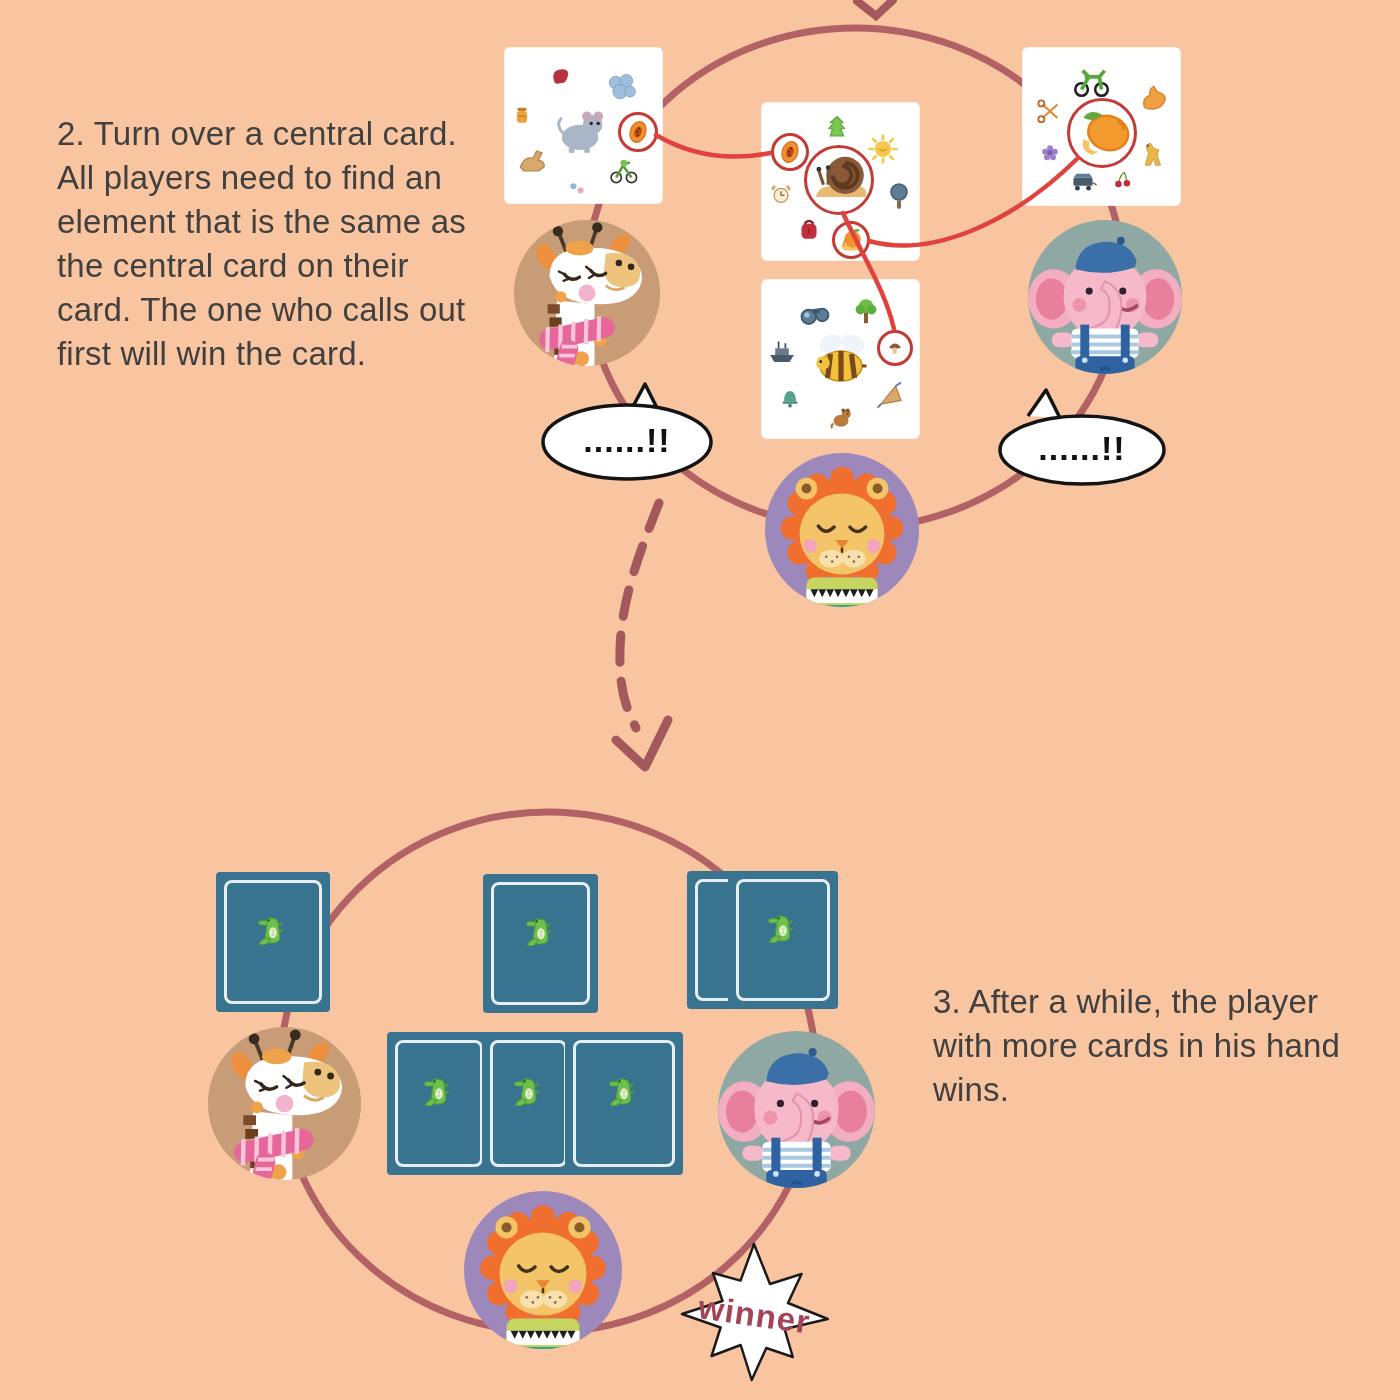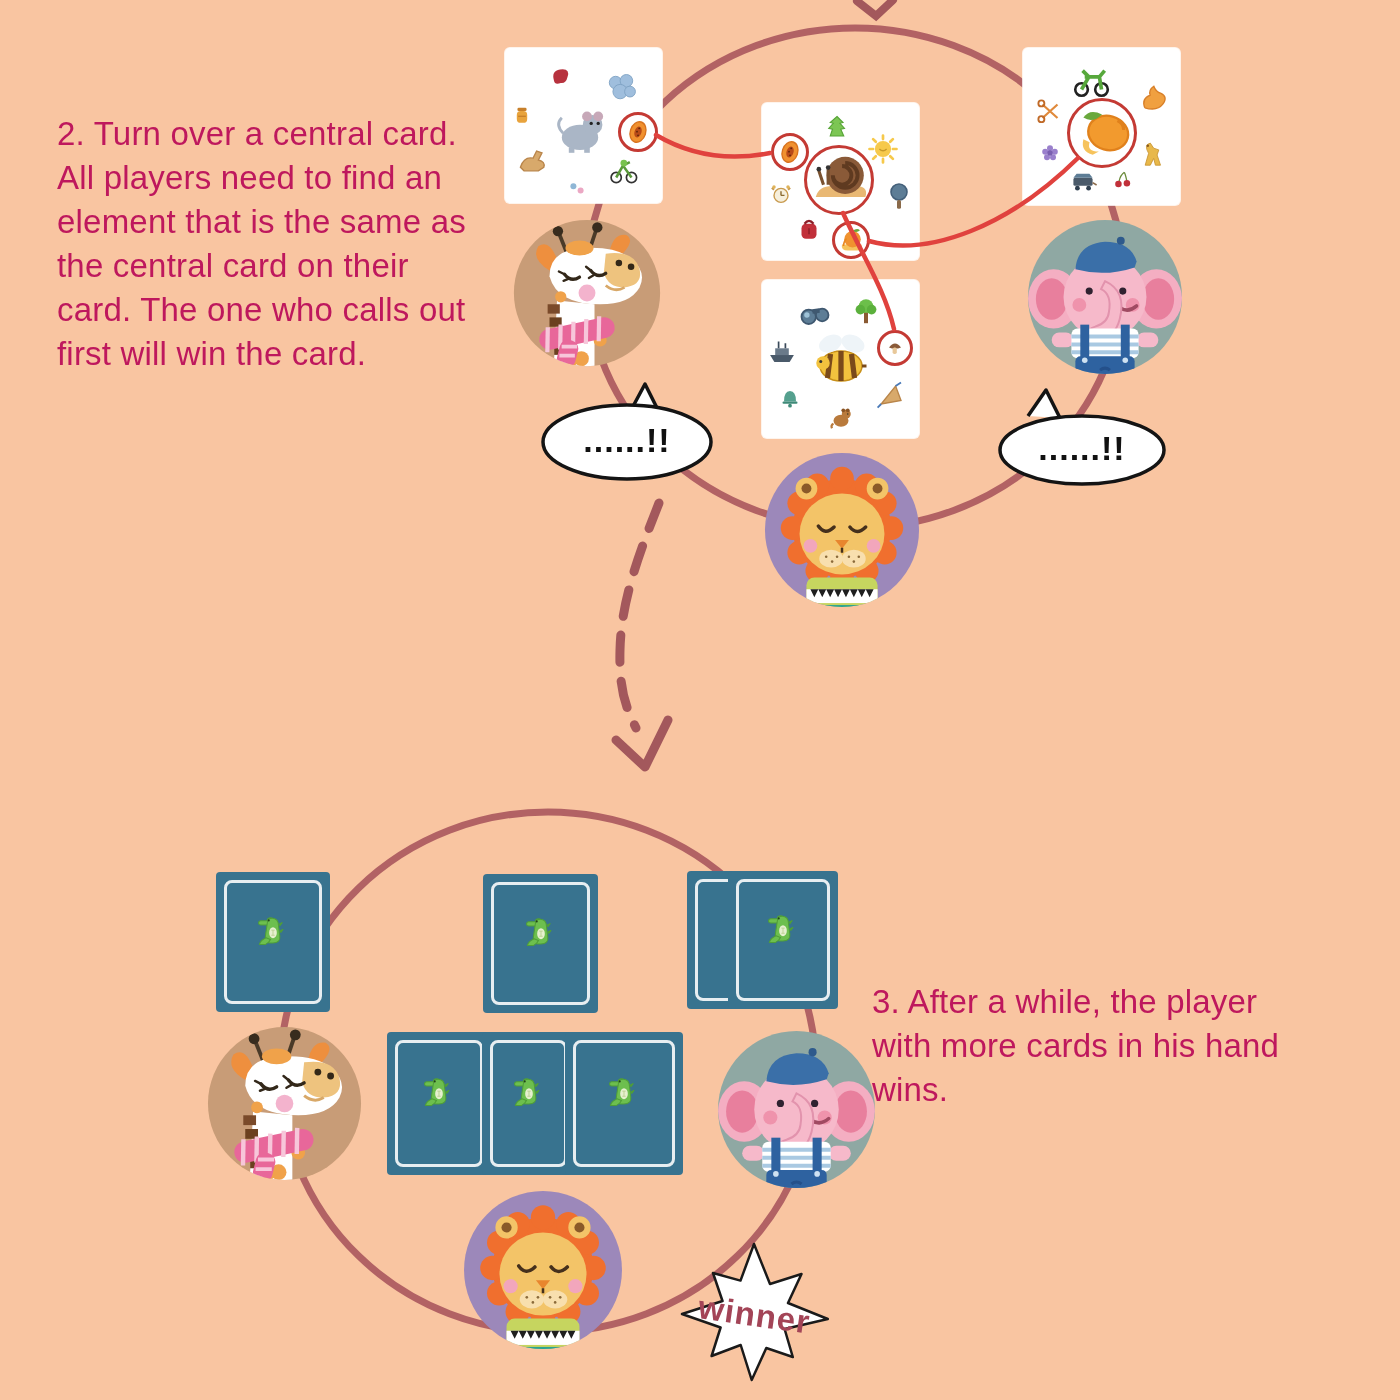--- a/index.html
+++ b/index.html
@@ -1,21 +1,21 @@
 <!DOCTYPE html>
 <html><head>
 <meta charset="utf-8">
 <style>
   html,body{margin:0;padding:0;}
   body{
     width:1400px;height:1400px;position:relative;overflow:hidden;
     background:#f9c5a1;
     font-family:"Liberation Sans", sans-serif;
   }
-  .instr{position:absolute;color:#be185d;font-size:33px;line-height:44px;letter-spacing:.2px;}
+  .instr{position:absolute;color:#404040;font-size:33px;line-height:44px;letter-spacing:.2px;}
   #ring-layer,#line-layer{position:absolute;left:0;top:0;width:1400px;height:1400px;pointer-events:none;}
   #ring-layer{z-index:1;}
   .wcard{position:absolute;background:#ffffff;border-radius:5px;z-index:2;
          box-shadow:0 0 0 1px rgba(255,255,255,.8);}
   #line-layer{z-index:3;}
   .item{position:absolute;}
   .item svg{width:100%;height:100%;display:block;}
   .match-ring{position:absolute;border:3px solid #c43a34;border-radius:50%;box-sizing:border-box;}
   .cardback{position:absolute;background:#38738f;border-radius:4px;z-index:2;}
   .cardback .inner{position:absolute;inset:8px;border:3px solid #e7eef1;border-radius:8px;}
@@ -31,21 +31,21 @@
 </style>
 </head>
 <body>
 
 <svg id="ring-layer">
   <ellipse cx="855" cy="278" rx="268" ry="250" fill="none" stroke="#b26264" stroke-width="7"></ellipse>
   <ellipse cx="548" cy="1072" rx="268" ry="260" fill="none" stroke="#b26264" stroke-width="7"></ellipse>
 </svg>
 
 <div class="instr txt" style="left:57px;top:112px;width:432px">2. Turn over a central card. All players need to find an element that is the same as the central card on their card. The one who calls out first will win the card.</div>
-<div class="instr txt" style="left:872px;top:980px;width:412px">3. After a while, the player with more cards in his hand wins.</div>
+<div class="instr txt" style="left:933px;top:980px;width:412px">3. After a while, the player with more cards in his hand wins.</div>
 
 <div class="wcard" style="left:505px;top:48px;width:157px;height:155px">
     <div class="item" style="height: 30px; width: 30px; left: calc(35% - 15px); top: calc(19% - 15px);">
       <svg viewBox="0 0 40 40">
         <path d="M12,25 q-4,-13 8,-15 q14,-2 10,10 q-2,9 -9,8 q-8,3 -9,-3" fill="#b7323e"></path>
       </svg>
     </div>
     <div class="item" style="height: 36px; width: 36px; left: calc(74% - 18px); top: calc(26% - 18px);">
       <svg viewBox="0 0 40 40">
         <g fill="#9fbedd" stroke="#7fa3c4" stroke-width="1">

